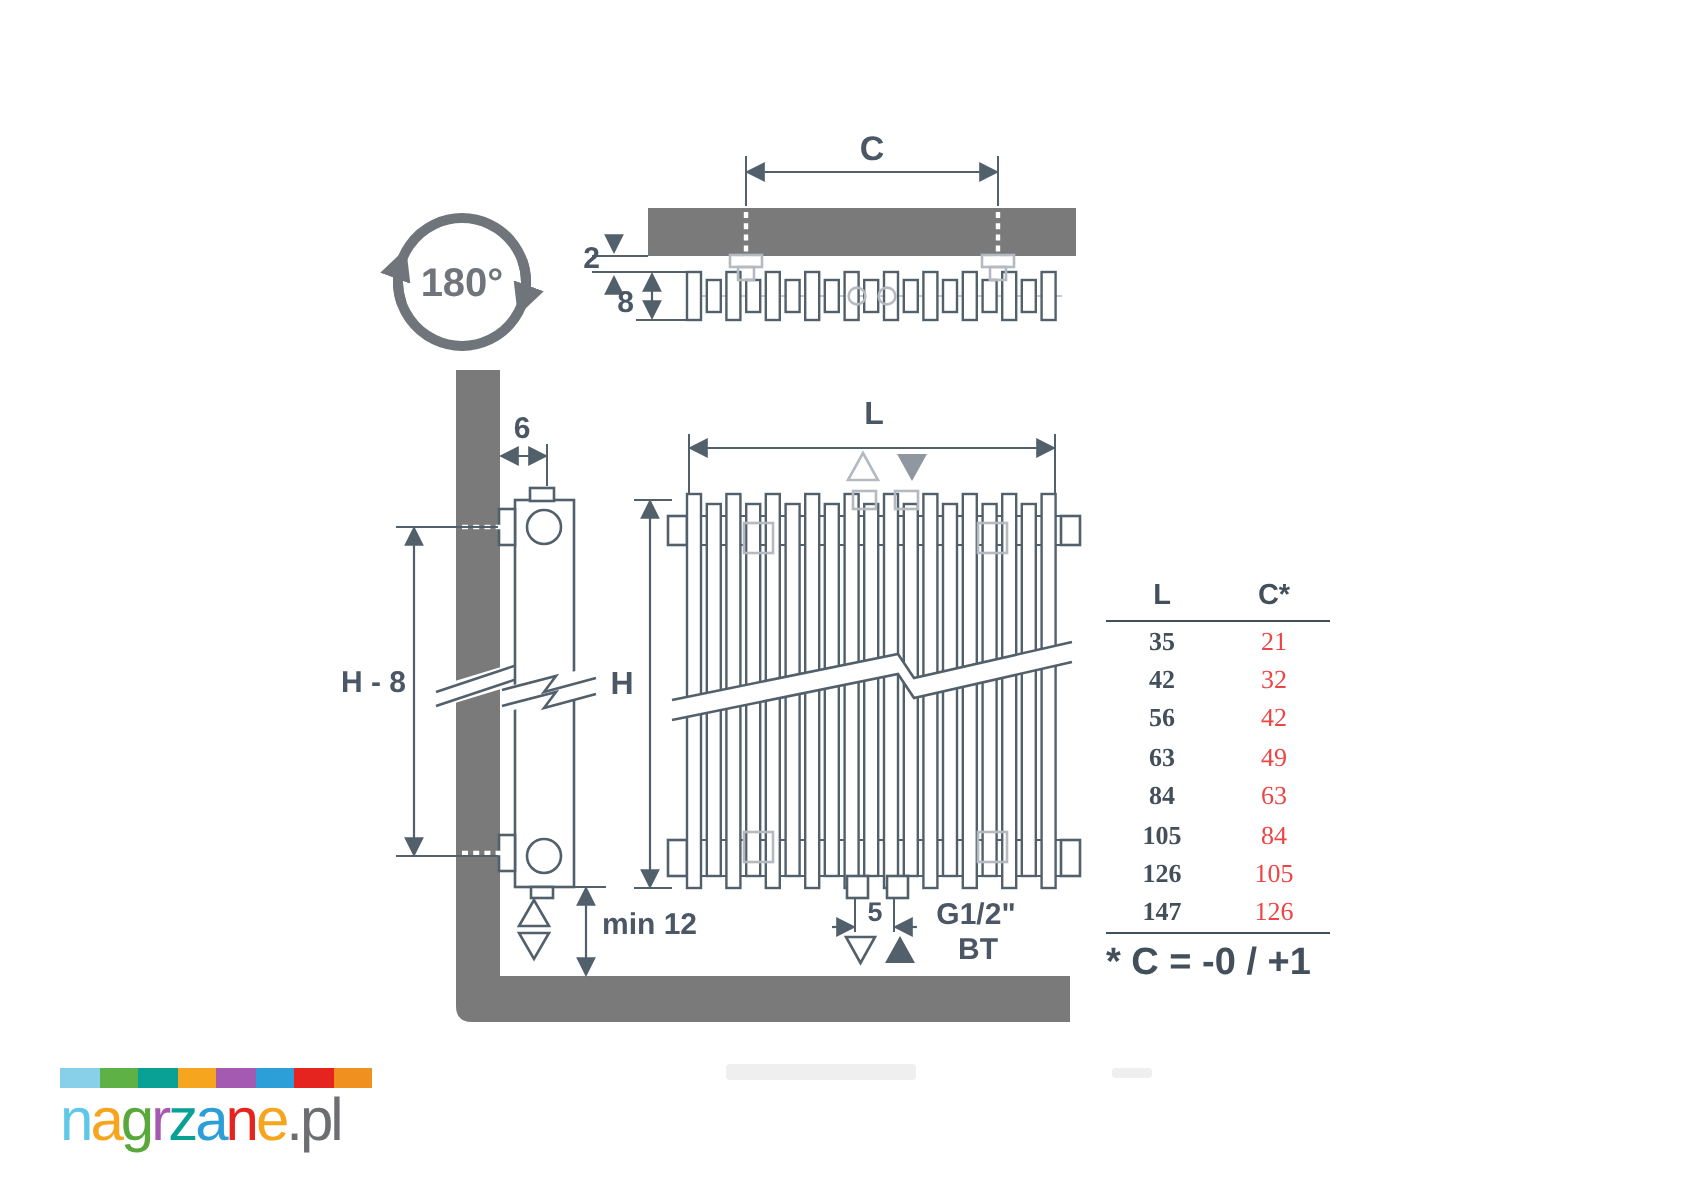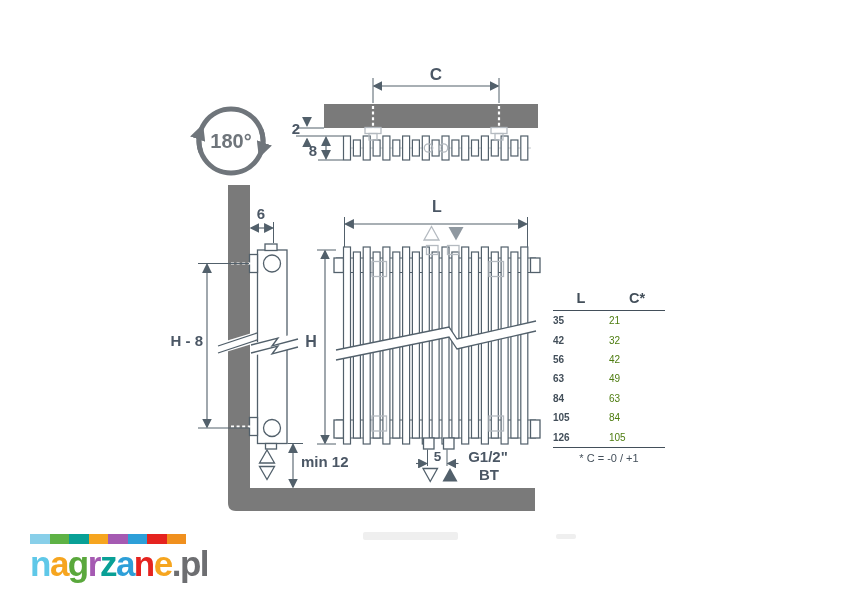--- a/index.html
+++ b/index.html
@@ -18,30 +18,30 @@
   .ltline{stroke:#c6cacd;fill:none;stroke-width:1}
   .whitedash{stroke:#fff;stroke-width:2.2;stroke-dasharray:3,2.6;fill:none}
   .rot{stroke:#6f757b;fill:none;stroke-width:5}
   .trifill{fill:#8f98a0;stroke:none}
   .tridark{fill:#52606b;stroke:none}
   g.tubes rect{fill:#fff;stroke:#52606b;stroke-width:1.2}
 
   .lc-table{position:absolute;left:553px;top:289px;width:112px;color:#434f5a;}
   .lc-table table{width:100%;border-collapse:collapse;}
   .lc-table th{font-size:14.5px;font-weight:700;padding:1px 0 4px;border-bottom:1.6px solid #434f5a;text-align:center;}
-  .lc-table td{font-size:10px;height:19.4px;padding:0;}
+  .lc-table td{font-size:13px;text-align:center;height:19.4px;padding:0;font-family:Liberation Serif, serif;}
   .lc-table td.colL{font-weight:700;}
-  .lc-table td.colC{font-weight:400;color:#4d7c0f;}
+  .lc-table td.colC{font-weight:400;color:#ef4444;}
   .lc-table tbody tr:last-child td{border-bottom:1.6px solid #434f5a;}
-  .footnote{font-size:11px;padding-top:4px;text-align:center;font-weight:400;}
+  .footnote{font-size:19px;padding-top:4px;font-weight:700;}
 
   .logo{position:absolute;left:30px;top:534px;}
   .logo-bar{display:flex;width:156px;height:10px;}
   .logo-bar span{flex:1;}
-  .logo-word{font-size:35px;font-weight:700;letter-spacing:-1.5px;line-height:1;margin-top:2px;white-space:nowrap;}
+  .logo-word{font-size:30px;font-weight:400;letter-spacing:-1.5px;line-height:1;margin-top:2px;white-space:nowrap;}
   .faint{position:absolute;background:#efefef;border-radius:2px;}
 </style>
 </head>
 <body>
 
 <div class="stage">
 
   <svg width="850" height="600" viewBox="0 0 850 600">
     <defs>
       <marker id="ah" viewBox="0 0 10 10" refX="8.5" refY="5" markerWidth="9" markerHeight="9" orient="auto-start-reverse">
@@ -267,20 +267,24 @@
             <td class="colC">63</td>
           </tr>
           <tr>
             <td class="colL">105</td>
             <td class="colC">84</td>
           </tr>
           <tr>
             <td class="colL">126</td>
             <td class="colC">105</td>
           </tr>
+          <tr>
+            <td class="colL">147</td>
+            <td class="colC">126</td>
+          </tr>
         </tbody>
     </table>
     <div class="footnote">* C = -0 / +1</div>
   </div>
 
   <div class="faint" style="left:363px;top:532px;width:95px;height:8px;"></div>
   <div class="faint" style="left:556px;top:534px;width:20px;height:5px;"></div>
 
   <div class="logo">
     <div class="logo-bar">

